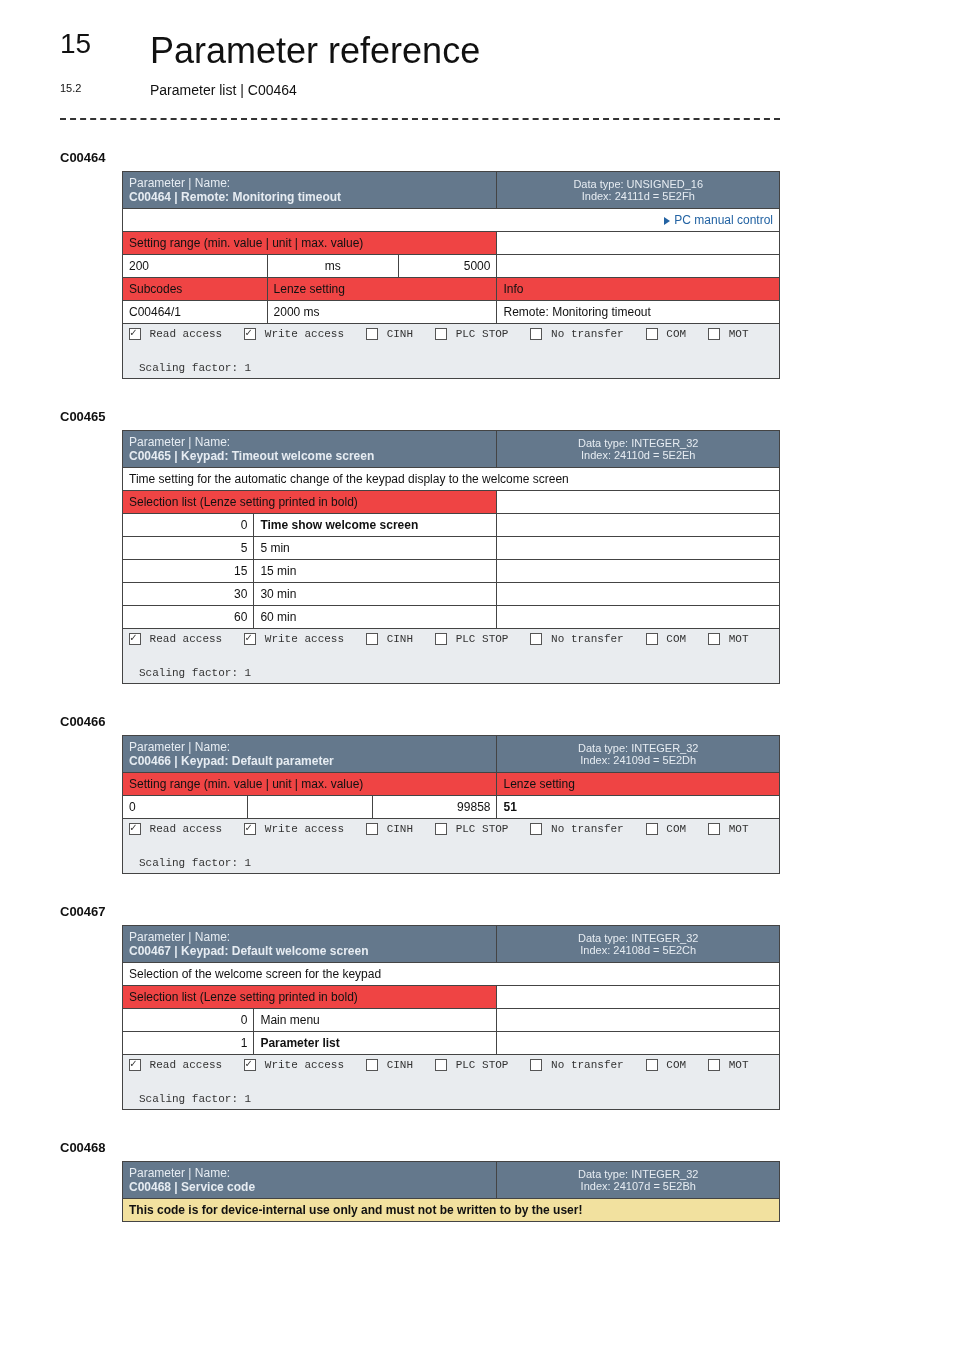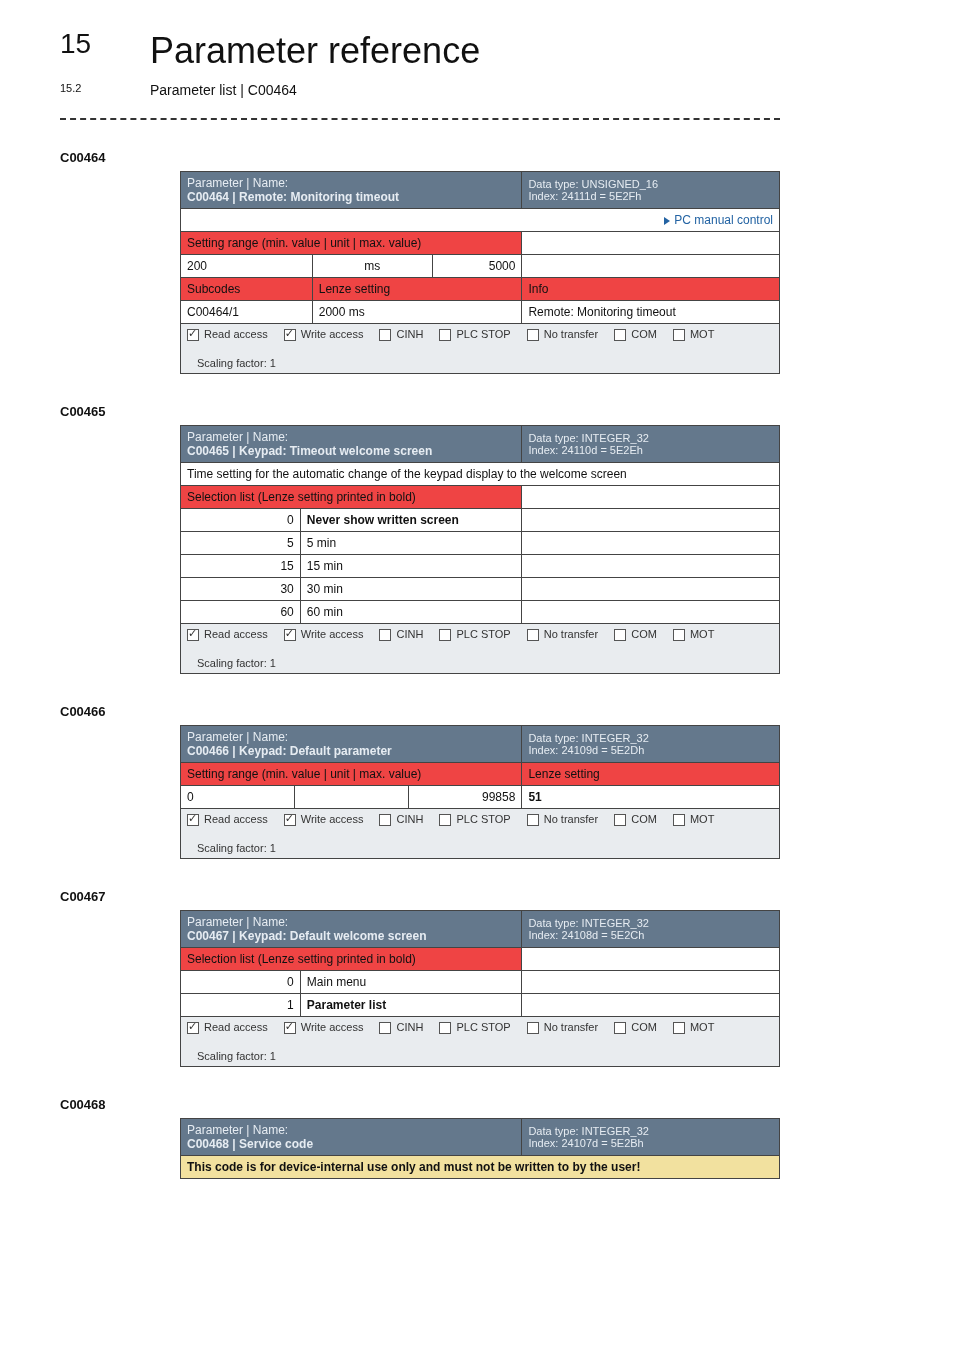--- a/index.html
+++ b/index.html
@@ -54,21 +54,21 @@
   }
   .block-label {
     font-size: 13px;
     font-weight: 700;
     margin-bottom: 6px;
     margin-left: 0;
   }
 
   
   .tables-area {
-    margin-left: 120px;
+    margin-left: 62px;
   }
 
   table.param {
     width: 100%;
     border-collapse: collapse;
     table-layout: fixed;
     font-size: 12px;
   }
   table.param td, table.param th {
     border: 1px solid #444;
@@ -76,21 +76,21 @@
     vertical-align: middle;
     word-wrap: break-word;
   }
   .hdr-row td {
     background: #64788C;
     color: #e6ecf2;
     border-color: #444;
     border-top-color:#444;
   }
   .hdr-row td.right {
-    text-align: left;
+    text-align: center;
     white-space: pre-line;
     font-size: 11px;
   }
   .hdr-title {
     font-weight: 400;
   }
   .hdr-name {
     font-weight: 700;
   }
   .yellow-row td {
@@ -120,21 +120,21 @@
     vertical-align:middle;
     background:#fff;
   }
   .checkbox.checked::after{
     content:"✓";
     position:absolute;
     top:-3px;left:0;
     font-size:11px;
     color:#333;
   }
-  .access-line { display:flex; flex-wrap:wrap; gap:16px; align-items:center;}
+  .access-line { display:flex; flex-wrap:wrap; gap:22px; align-items:center;font-family:Liberation Mono, monospace;}
 
   .pagefooter {
     margin-top: 160px;
     display:flex;
     justify-content:space-between;
     font-size:11px;
     color:#444;
   }
 
   .triangle {
@@ -248,21 +248,21 @@
               <td colspan="3">Time setting for the automatic change of the keypad display to the welcome screen</td>
             </tr>
         <tr>
           <td colspan="2" class="gray-cell">Selection list (Lenze setting printed in bold)</td>
           <td></td>
         </tr>
         </tbody>
           <tbody>
             <tr>
               <td class="alignr">0</td>
-              <td style="font-weight: 700;">Never show written screen</td>
+              <td style="font-weight: 700;">Time show welcome screen</td>
               <td></td>
             </tr>
             <tr>
               <td class="alignr">5</td>
               <td>5 min</td>
               <td></td>
             </tr>
             <tr>
               <td class="alignr">15</td>
               <td>15 min</td>
@@ -359,20 +359,23 @@
         <tbody>
             <tr class="hdr-row">
           <td colspan="2">
             <span class="hdr-title">Parameter | Name:</span><br>
             <span class="hdr-name"><span>C00467 |</span> <span>Keypad: Default welcome screen</span></span>
           </td>
           <td class="right">Data type: INTEGER_32
 Index: 24108d = 5E2Ch</td>
         </tr>
         <tr>
+              <td colspan="3">Selection of the welcome screen for the keypad</td>
+            </tr>
+        <tr>
           <td colspan="2" class="gray-cell">Selection list (Lenze setting printed in bold)</td>
           <td></td>
         </tr>
         </tbody>
           <tbody>
             <tr>
               <td class="alignr">0</td>
               <td>Main menu</td>
               <td></td>
             </tr>

